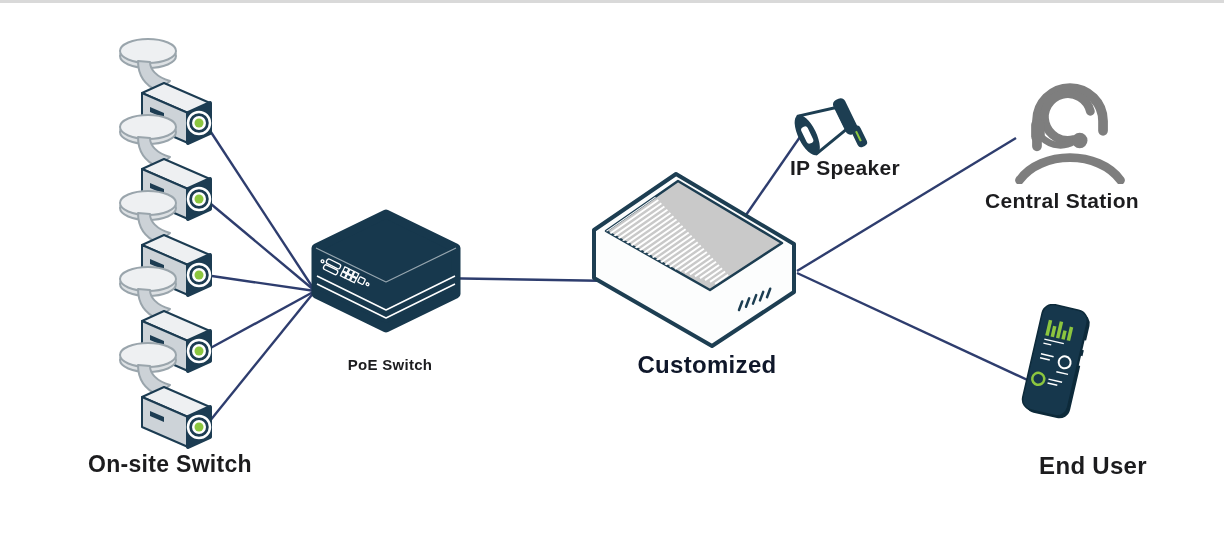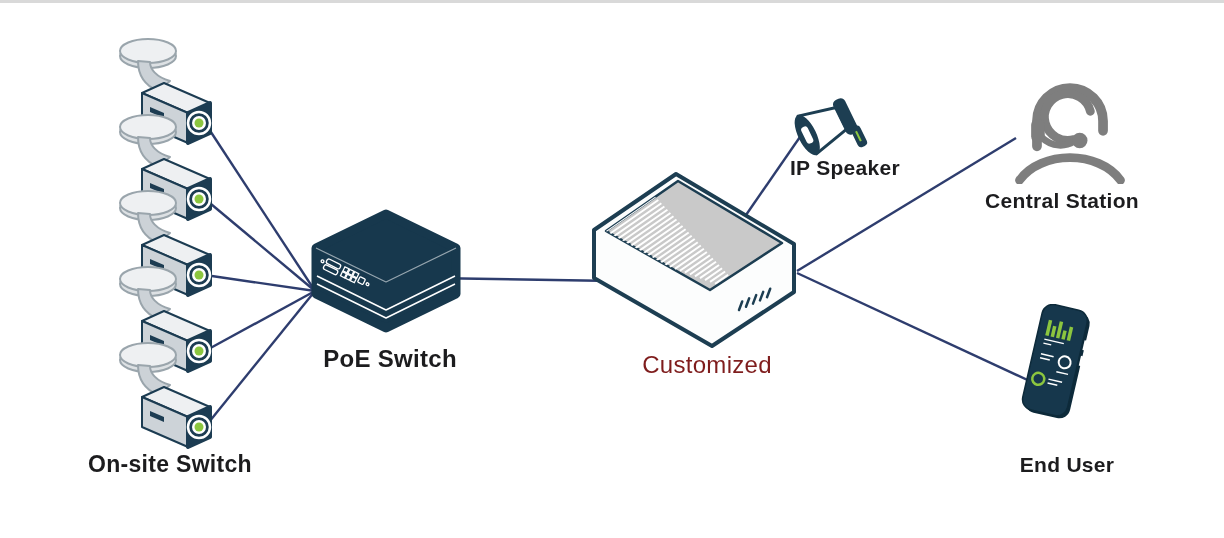--- a/index.html
+++ b/index.html
@@ -7,21 +7,21 @@
     position:relative;width:1224px;height:538px;background:#ffffff;overflow:hidden;
     font-family:"Liberation Sans","DejaVu Sans",sans-serif;
   }
   .top-divider{position:absolute;left:0;top:0;width:1224px;height:3px;background:#d9d9d9;}
   svg.lines{position:absolute;left:0;top:0;}
   .node{position:absolute;}
   .label{
     position:absolute;text-align:center;color:#1c1c1e;
     font-weight:600;letter-spacing:.3px;line-height:1.12;
   }
-  .label.green{color:#7f1d1d;font-weight:400;}
+  .label.green{color:#0f172a;font-weight:700;}
   #camera-stack .cam{position:absolute;width:120px;height:115px;}
 </style>
 </head>
 <body>
 
 <div class="stage">
 
   <div class="top-divider"></div>
 
   <svg class="lines" id="lines" width="1224" height="538" viewBox="0 0 1224 538">
@@ -233,25 +233,25 @@
         <circle cx="50" cy="56" r="6" fill="none" stroke="#ffffff" stroke-width="2"></circle>
         <circle cx="28" cy="78" r="6" fill="none" stroke="#8cc63f" stroke-width="2.5"></circle>
         <rect x="64.5" y="30" width="2.5" height="10" fill="#ffffff"></rect>
         <rect x="64.5" y="46" width="2.5" height="10" fill="#ffffff"></rect>
       </g>
     </svg>
   </div>
 
   <div class="label" style="left:55px;top:452px;width:230px;font-size:23px;">On-site Switch</div>
 
-  <div class="label" style="left:300px;top:346px;width:180px;font-size:24px;">PoE Switch</div>
+  <div class="label" style="left:300px;top:357px;width:180px;font-size:15px;">PoE Switch</div>
 
   <div class="label green" style="left:612px;top:352px;width:190px;font-size:24px;">
     <div>Customized</div>
   </div>
 
   <div class="label" style="left:770px;top:156px;width:150px;font-size:21px;">IP Speaker</div>
 
   <div class="label" style="left:972px;top:189px;width:180px;font-size:21px;">Central Station</div>
 
-  <div class="label" style="left:982px;top:453px;width:170px;font-size:21px;">End User</div>
+  <div class="label" style="left:1008px;top:453px;width:170px;font-size:24px;">End User</div>
 
 </div>
 
 </body></html>

